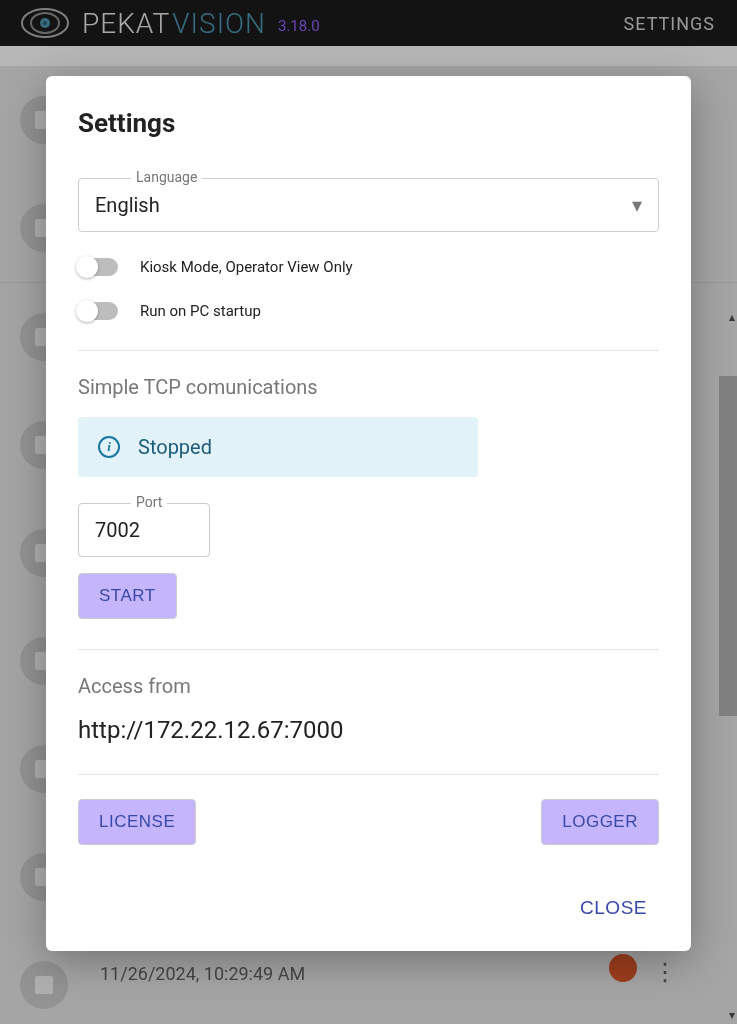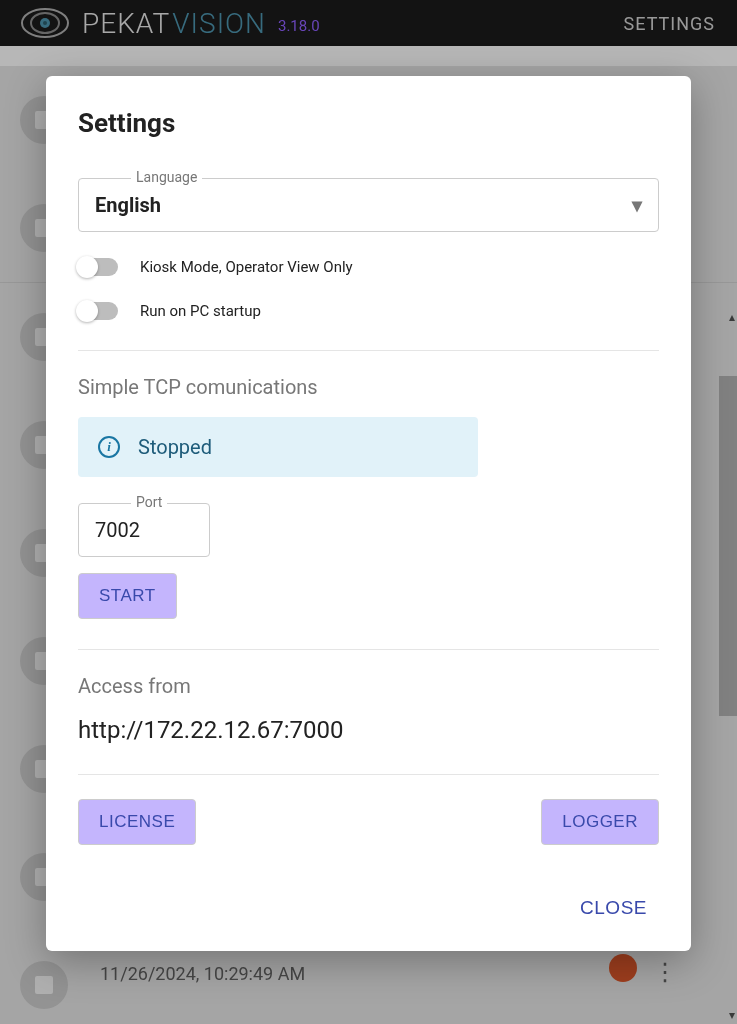--- a/index.html
+++ b/index.html
@@ -176,21 +176,20 @@
   font-size: 14px;
   color: #777;
   margin-left: 40px;
 }
 .select-value {
   font-size: 20px;
   color: #222;
   display: flex;
   justify-content: space-between;
   align-items: center;
-  font-weight: bold;
 }
 .dropdown-arrow {
   color: #777;
 }
 
 
 .toggle-row {
   display: flex;
   align-items: center;
   margin-top: 26px;

